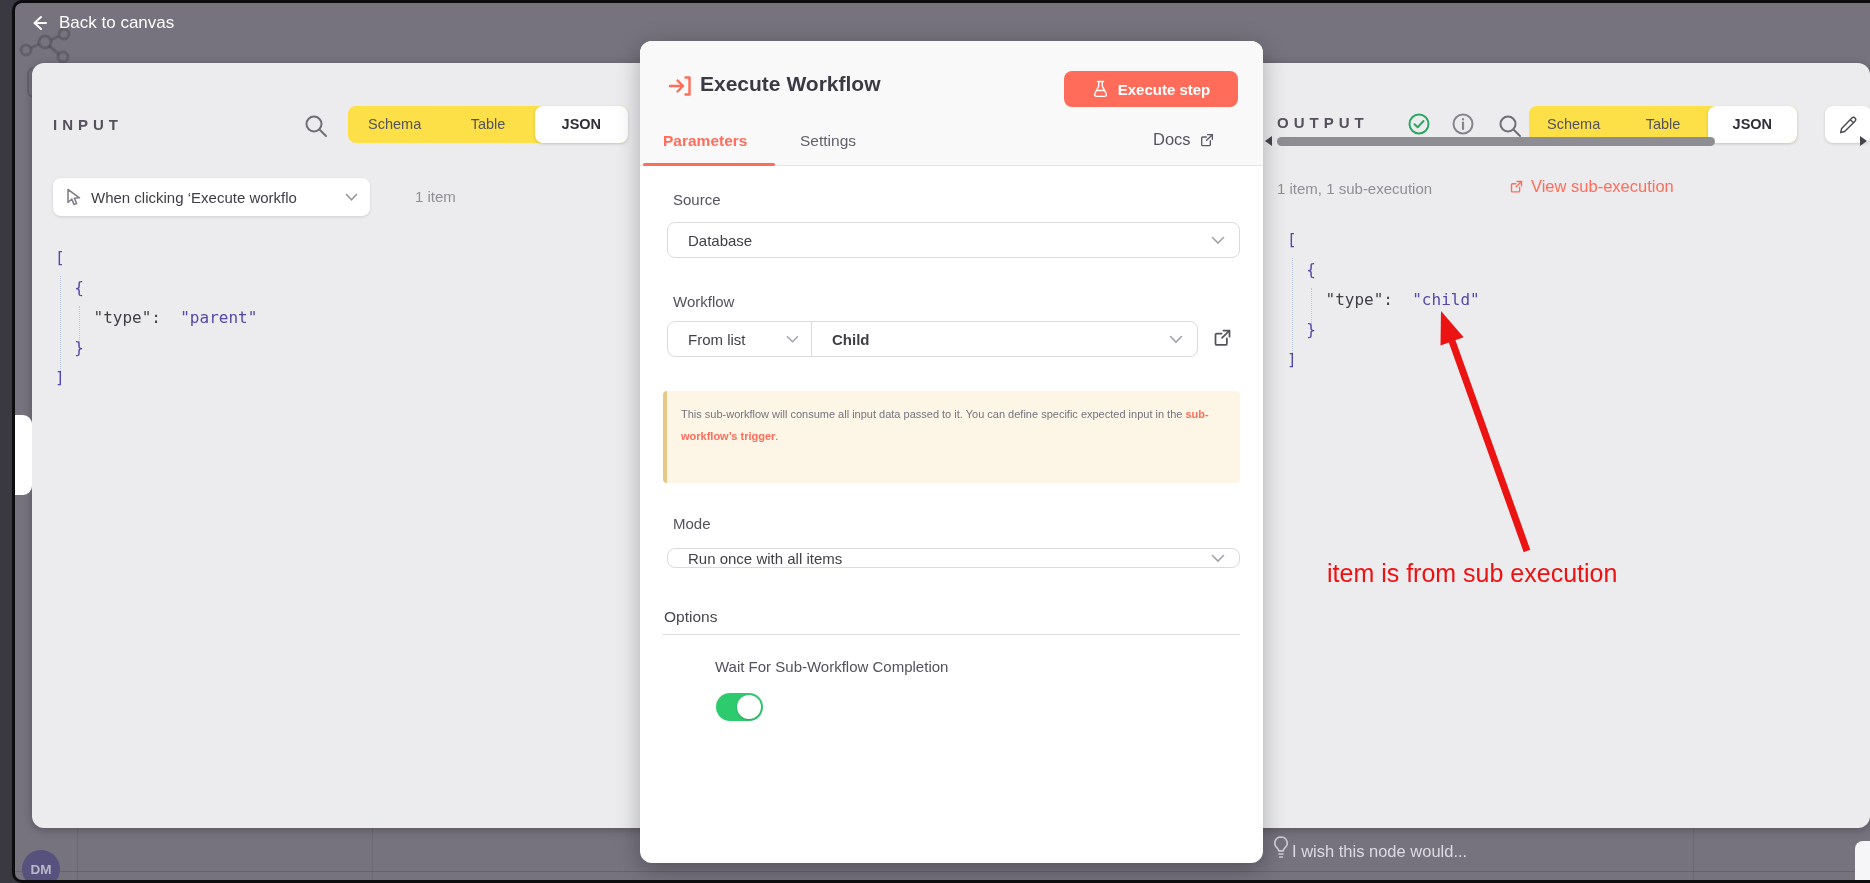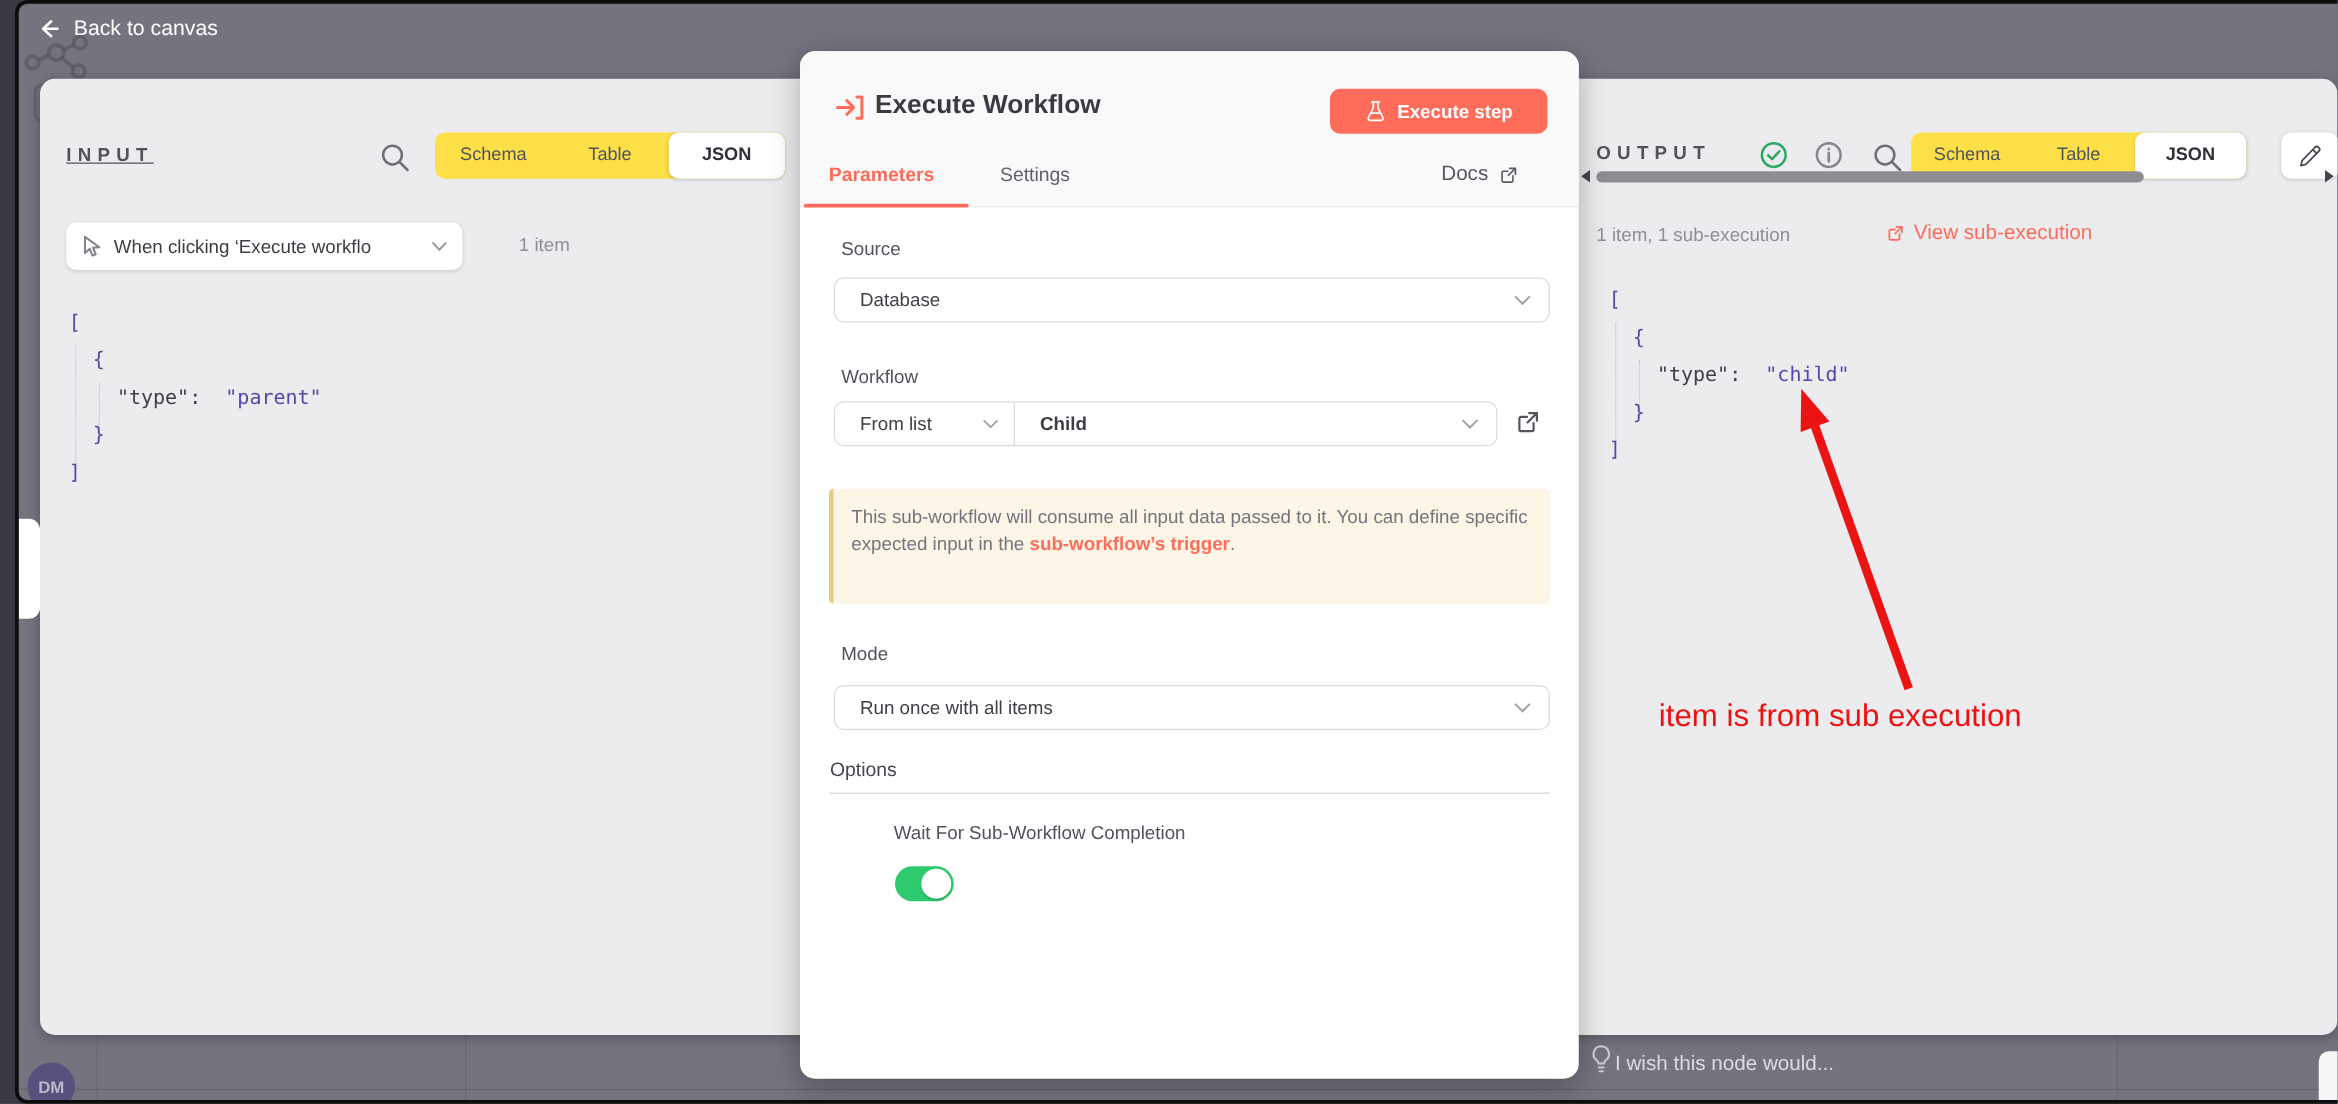--- a/index.html
+++ b/index.html
@@ -19,21 +19,21 @@
   
   .gl{background:rgba(0,0,0,.08);}
   .gl1{left:62px;top:825px;width:1px;height:58px;}
   .gl2{left:357px;top:825px;width:1px;height:58px;}
   .gl3{left:1678px;top:825px;width:1px;height:58px;}
   .gl4{left:0;top:868px;width:1870px;height:1px;background:rgba(0,0,0,.12);}
   .white-corner{left:1840px;top:838px;width:32px;height:46px;background:#f6f6f8;border-radius:8px;}
 
   
   .panel-title{font-size:15px;font-weight:700;letter-spacing:5px;color:#55515c;}
-  .inp-title{left:38px;top:113px;text-decoration:underline;}
+  .inp-title{left:38px;top:113px;}
   .out-title{left:1262px;top:111px;}
   .seg{display:flex;align-items:flex-start;background:#fde047;border-radius:8px;height:37px;box-sizing:border-box;}
   .inp-tabs{left:333px;top:103px;width:280px;}
   .out-tabs{left:1514px;top:103px;width:268px;}
   .seg .tab{flex:1;text-align:center;font-size:14.5px;color:#53535c;height:37px;line-height:37px;border-radius:8px;cursor:pointer;white-space:nowrap;padding:0 10px;}
   .seg .tab.active{background:#ffffff;color:#2f2f38;font-weight:700;box-shadow:0 1px 3px rgba(0,0,0,.18);}
   .pencil-tab{left:1810px;top:103px;width:46px;height:37px;background:#ffffff;border-radius:8px;display:flex;align-items:center;justify-content:center;box-shadow:0 1px 3px rgba(0,0,0,.15);cursor:pointer;}
 
   
   .hscroll-thumb{left:1262px;top:134px;width:438px;height:9px;background:#8e8d94;border-radius:5px;cursor:pointer;}
@@ -79,23 +79,23 @@
   .select .chev{margin-right:14px;}
   .src-select{left:27px;top:181px;width:573px;height:36px;}
   .wf-field{left:27px;top:280px;width:531px;height:36px;}
   .wf-left{display:flex;align-items:center;width:143px;border-right:1px solid #dbdbde;height:100%;cursor:pointer;}
   .wf-left .val{font-size:15px;color:#3f3f46;padding-left:20px;flex:1;}
   .wf-left .chev{margin-right:12px;}
   .wf-right{display:flex;align-items:center;flex:1;height:100%;cursor:pointer;font-weight:bold;}
   .wf-right .val{font-size:15px;color:#3f3f46;padding-left:20px;flex:1;}
   .wf-right .chev{margin-right:14px;}
   .wf-ext{position:absolute;left:572px;top:286px;cursor:pointer;}
-  .notice{position:absolute;left:23px;top:350px;width:577px;height:92px;background:#fdf6e7;border-left:4px solid #e9c787;border-radius:4px;box-sizing:border-box;padding:12px 16px 0 14px;font-size:15px;line-height:22px;color:#74747e;}
+  .notice{position:absolute;left:23px;top:350px;width:577px;height:92px;background:#fdf6e7;border-left:4px solid #e9c787;border-radius:4px;box-sizing:border-box;padding:12px 16px 0 14px;font-size:11px;line-height:22px;color:#74747e;}
   .notice a{color:#ff6d5a;font-weight:700;text-decoration:none;cursor:pointer;}
-  .mode-select{left:27px;top:507px;width:573px;height:36px;}
+  .mode-select{left:27px;top:507px;width:573px;height:20px;}
   .opt-divider{position:absolute;left:23px;top:593px;width:577px;height:1px;background:#dcdcdf;}
   .wait-label{left:75px;top:617px;}
   .toggle{position:absolute;left:76px;top:652px;width:47px;height:28px;background:#2ecb6e;border-radius:14px;cursor:pointer;}
   .toggle .knob{position:absolute;right:2px;top:2px;width:24px;height:24px;background:#ffffff;border-radius:50%;box-shadow:0 1px 2px rgba(0,0,0,.2);}
 
   
   .anno-arrow{left:1395px;top:295px;z-index:30;}
   .anno-text{left:1312px;top:556px;font-size:25px;color:#ee1111;z-index:30;}
 
   

